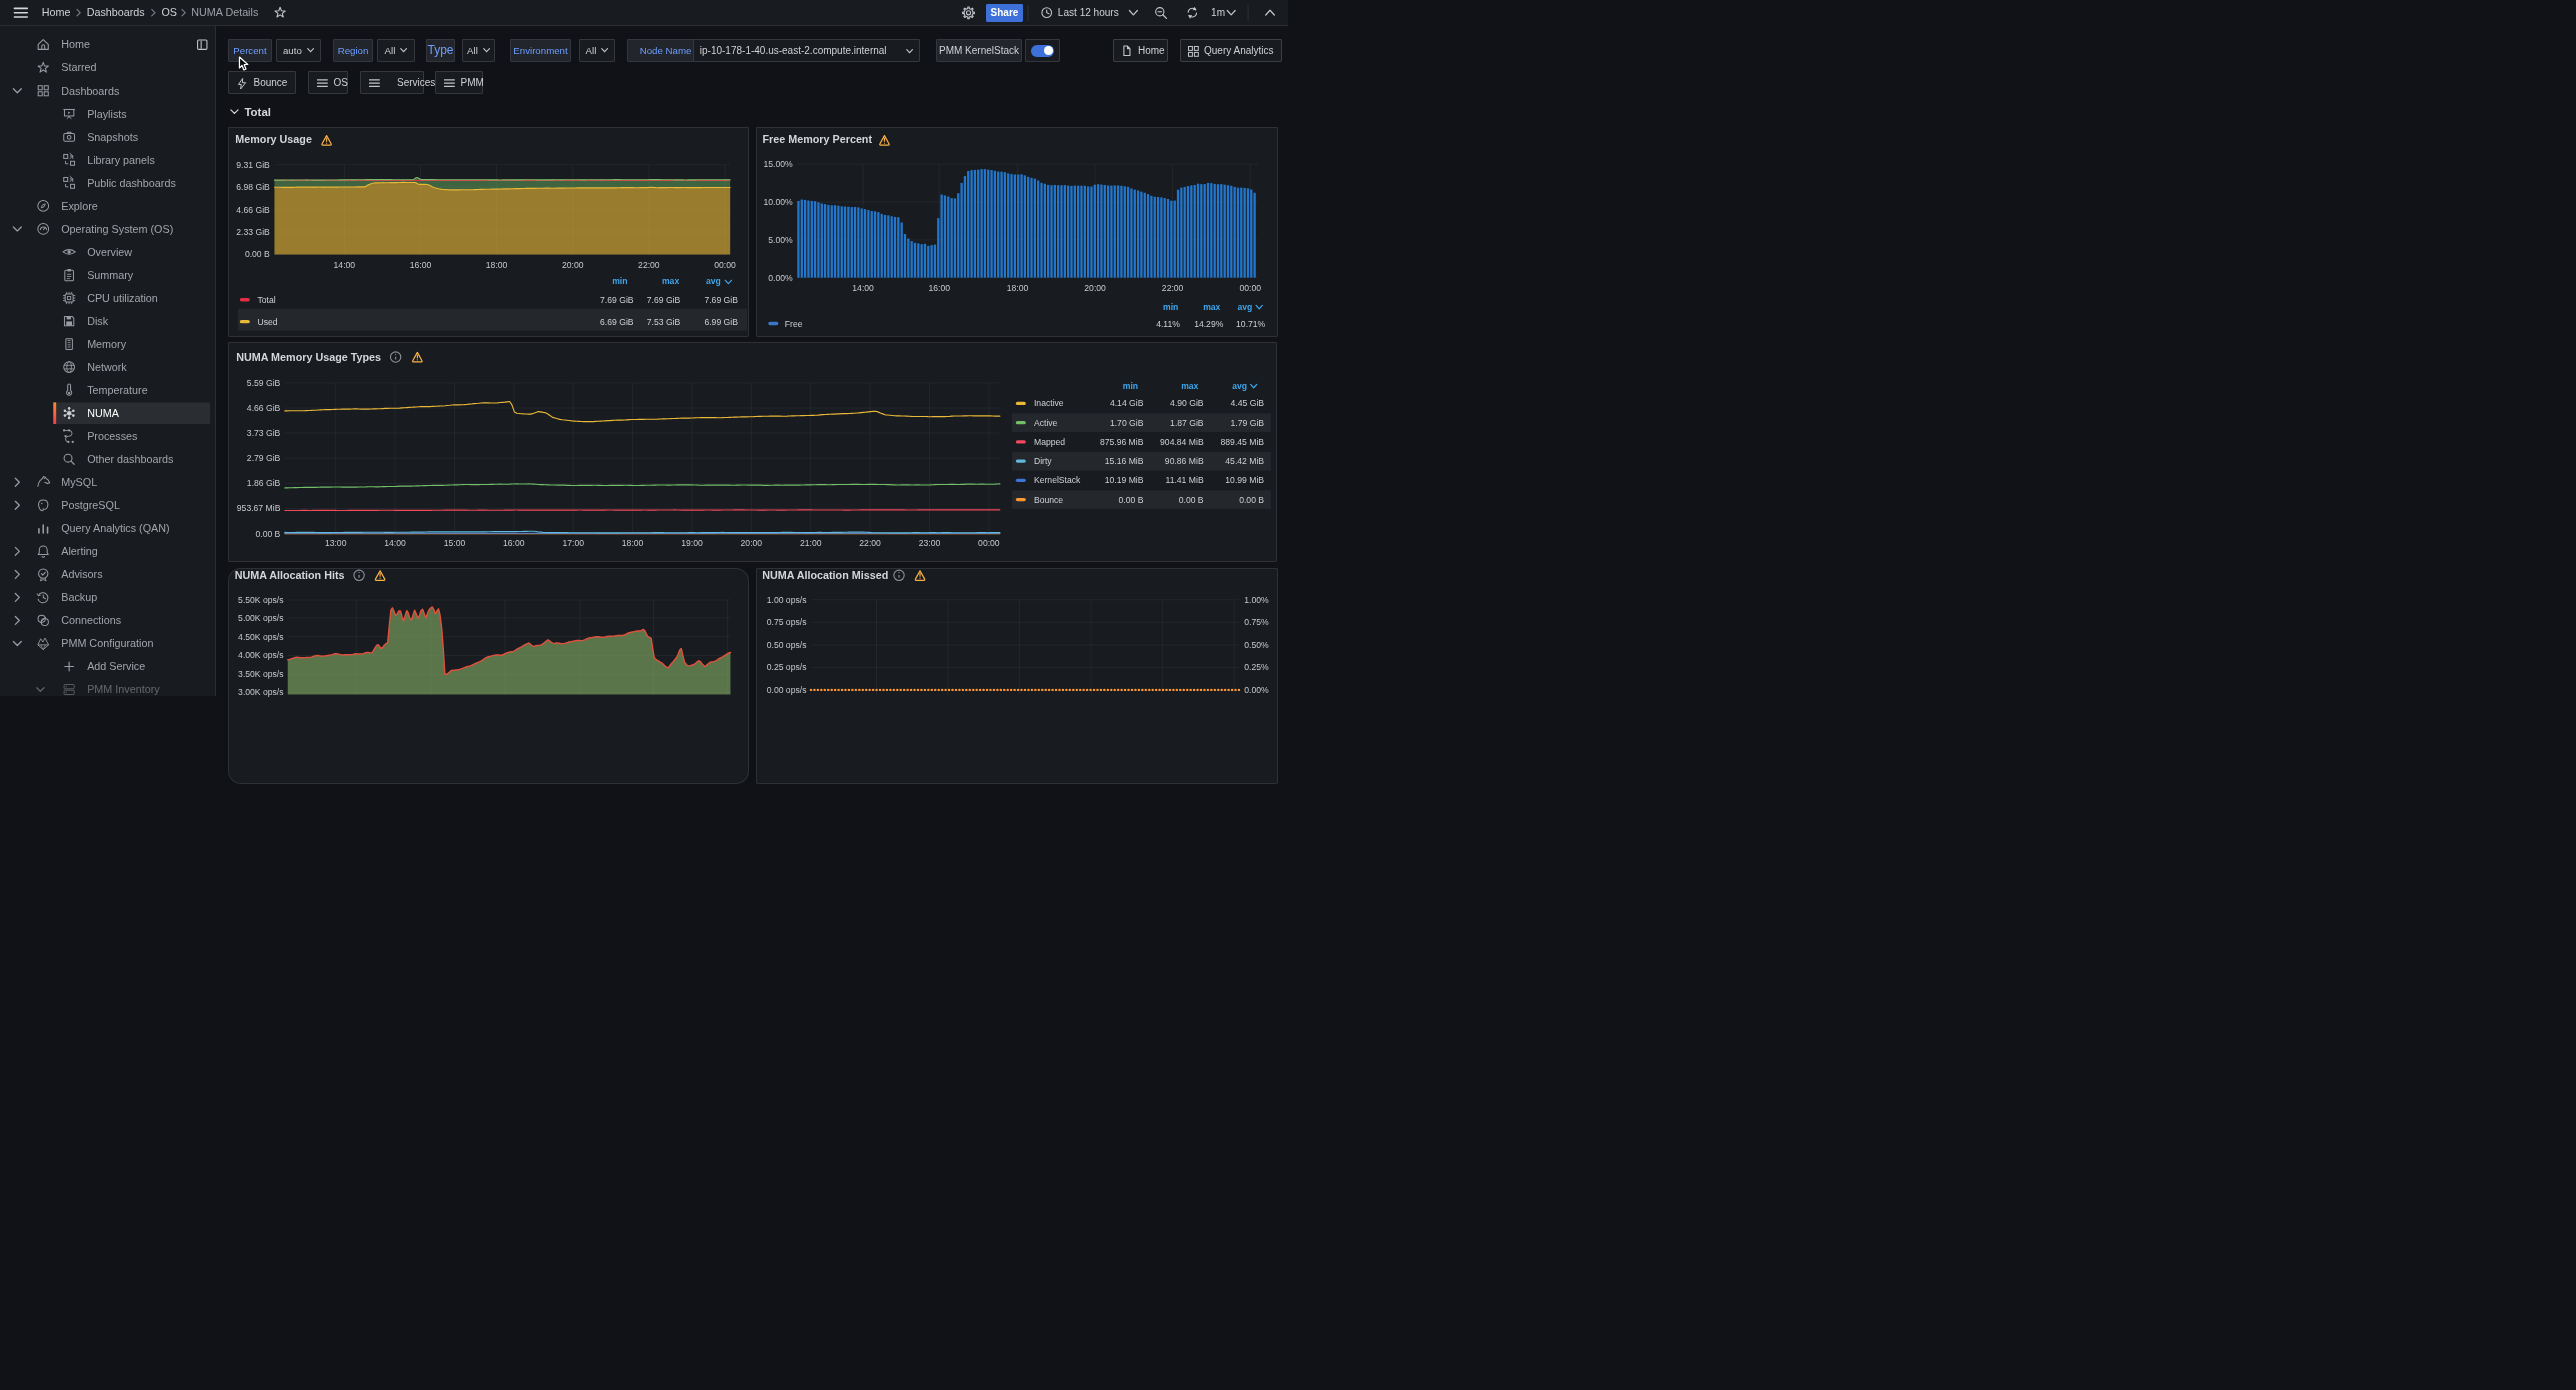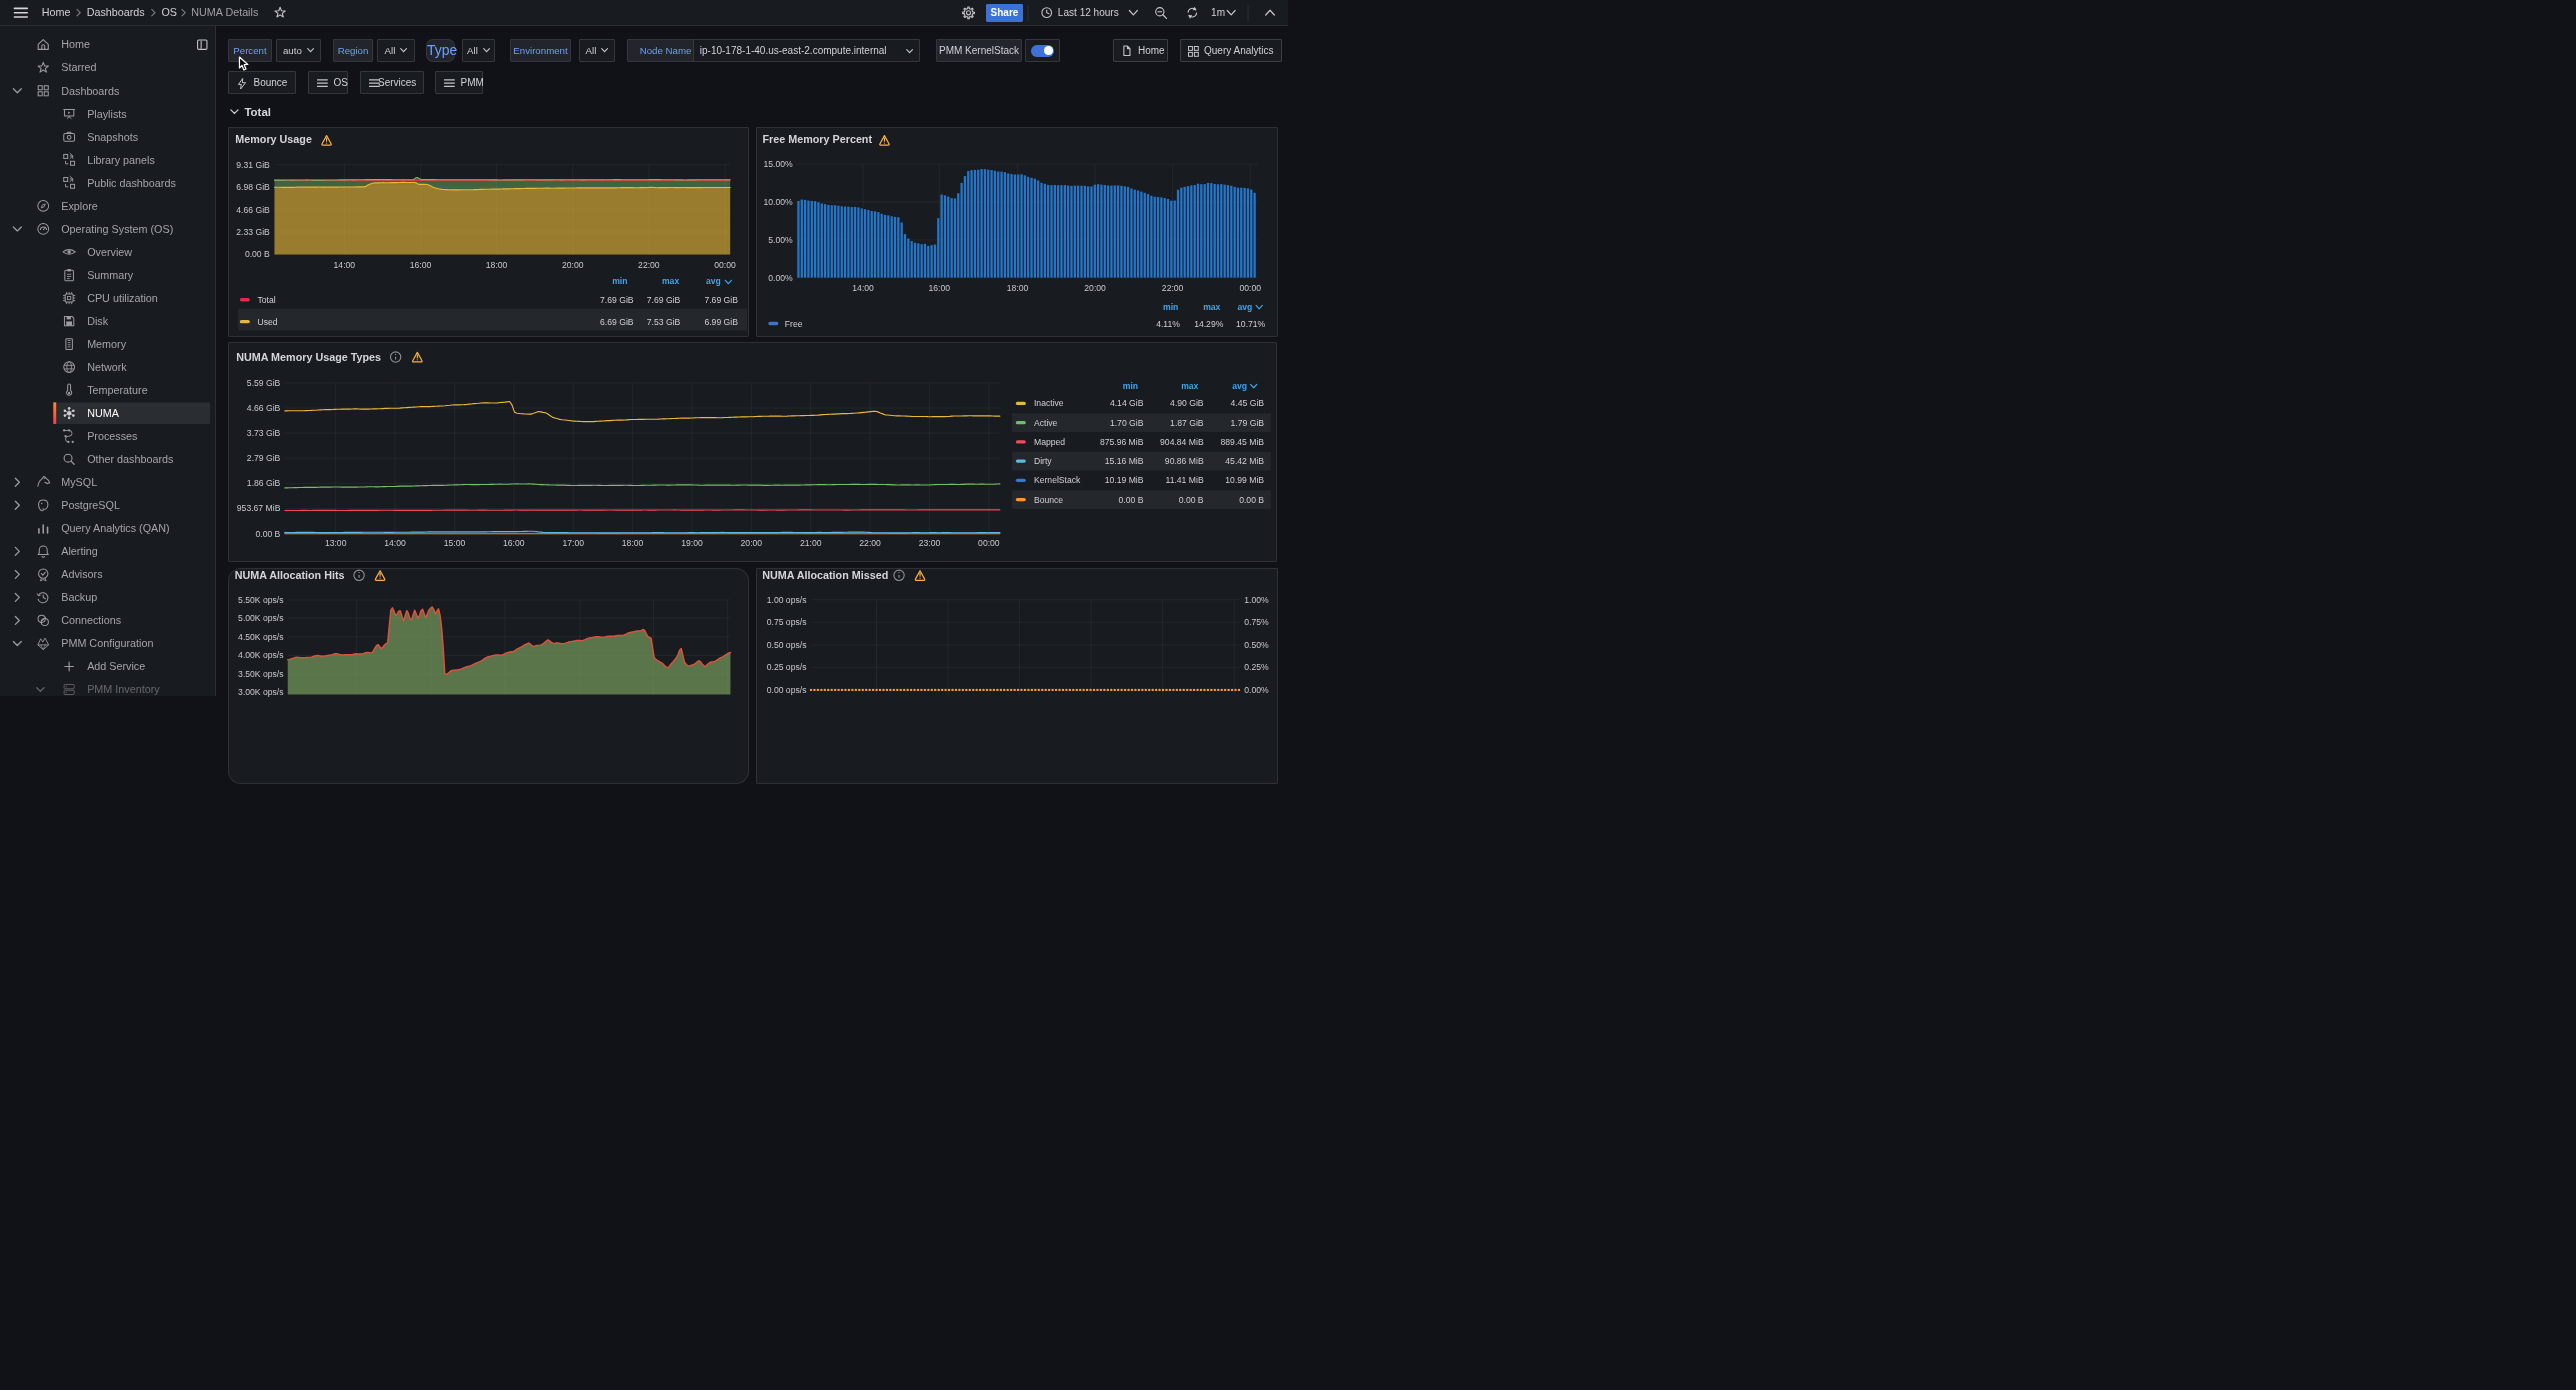--- a/index.html
+++ b/index.html
@@ -196,21 +196,21 @@
       </svg>
     </div>
     <div class="abs" style="left:228px;top:39px;width:44px;height:23px;background:#22252b;border:0.7px solid rgba(204,204,220,0.10);border-radius:1.4px;color:#6e9fff;font-size:9.7px;text-align:center;line-height:21.6px">Percent</div>
     <div class="abs" style="left:276px;top:39px;width:45px;height:23px;background:#181b1f;border:0.7px solid rgba(204,204,220,0.16);border-radius:1.4px;color:#d0d1d6;font-size:9.7px;display:flex;align-items:center;justify-content:center">auto<svg style="margin-left:5px" width="7.2" height="5" viewBox="0 0 10 7">
         <path d="M1 1 L5 5 L9 1" stroke="#c4c5cb" stroke-width="1.6" fill="none" stroke-linecap="round"></path>
       </svg></div>
     <div class="abs" style="left:333px;top:39px;width:40px;height:23px;background:#22252b;border:0.7px solid rgba(204,204,220,0.10);border-radius:1.4px;color:#6e9fff;font-size:9.7px;text-align:center;line-height:21.6px">Region</div>
     <div class="abs" style="left:377px;top:39px;width:38px;height:23px;background:#181b1f;border:0.7px solid rgba(204,204,220,0.16);border-radius:1.4px;color:#d0d1d6;font-size:9.7px;display:flex;align-items:center;justify-content:center">All<svg style="margin-left:5px" width="7.2" height="5" viewBox="0 0 10 7">
         <path d="M1 1 L5 5 L9 1" stroke="#c4c5cb" stroke-width="1.6" fill="none" stroke-linecap="round"></path>
       </svg></div>
-    <div class="abs" style="left:426px;top:39px;width:29px;height:23px;background:#22252b;border:0.7px solid rgba(204,204,220,0.10);border-radius:7px;color:#6e9fff;font-size:14px;text-align:center;line-height:21.6px">Type</div>
+    <div class="abs" style="left:426px;top:39px;width:29px;height:23px;background:#22252b;border:0.7px solid rgba(204,204,220,0.10);border-radius:1px;color:#6e9fff;font-size:12px;text-align:center;line-height:21.6px">Type</div>
     <div class="abs" style="left:462px;top:39px;width:33px;height:23px;background:#181b1f;border:0.7px solid rgba(204,204,220,0.16);border-radius:1.4px;color:#d0d1d6;font-size:9.7px;display:flex;align-items:center;justify-content:center">All<svg style="margin-left:5px" width="7.2" height="5" viewBox="0 0 10 7">
         <path d="M1 1 L5 5 L9 1" stroke="#c4c5cb" stroke-width="1.6" fill="none" stroke-linecap="round"></path>
       </svg></div>
     <div class="abs" style="left:510px;top:39px;width:61px;height:23px;background:#22252b;border:0.7px solid rgba(204,204,220,0.10);border-radius:1.4px;color:#6e9fff;font-size:9.7px;text-align:center;line-height:21.6px">Environment</div>
     <div class="abs" style="left:579px;top:39px;width:36px;height:23px;background:#181b1f;border:0.7px solid rgba(204,204,220,0.16);border-radius:1.4px;color:#d0d1d6;font-size:9.7px;display:flex;align-items:center;justify-content:center">All<svg style="margin-left:5px" width="7.2" height="5" viewBox="0 0 10 7">
         <path d="M1 1 L5 5 L9 1" stroke="#c4c5cb" stroke-width="1.6" fill="none" stroke-linecap="round"></path>
       </svg></div>
     <div class="abs" style="left:627px;top:39px;width:77px;height:23px;background:#22252b;border:0.7px solid rgba(204,204,220,0.10);border-radius:1.4px;color:#6e9fff;font-size:9.7px;text-align:center;line-height:21.6px">Node Name</div>
     <div class="abs" style="left:693px;top:39px;width:227px;height:23px;background:#181b1f;border:0.7px solid rgba(204,204,220,0.16);border-radius:1.4px;color:#d0d1d6;font-size:10px;text-align:left;padding-left:5.8px;line-height:21.6px">ip-10-178-1-40.us-east-2.compute.internal<svg class="abs" style="right:5.8px;top:9.3px" width="7.2" height="5" viewBox="0 0 10 7">
         <path d="M1 1 L5 5 L9 1" stroke="#c4c5cb" stroke-width="1.6" fill="none" stroke-linecap="round"></path>
@@ -229,21 +229,21 @@
         <rect x="8.9" y="8.9" width="5.4" height="5.4" fill="none" stroke="#c4c5cb" stroke-width="1.4"></rect>
       </svg><span style="margin-left:23px">Query Analytics</span></div>
     <div class="abs" style="left:228px;top:71px;width:68px;height:23px;background:#181b1f;border:0.7px solid rgba(204,204,220,0.16);border-radius:1.4px;color:#d0d1d6;font-size:10px;line-height:21.6px"><svg class="abs" style="left:8px;top:5.8px" width="10" height="11.5" viewBox="0 0 14 16">
         <path d="M8 0.5 L2 9 h4 L5 15.5 L12 6.5 h-4.5 z" fill="none" stroke="#c4c5cb" stroke-width="1.4" stroke-linejoin="round"></path>
       </svg><span style="margin-left:24.5px">Bounce</span></div>
     <div class="abs" style="left:308px;top:71px;width:40px;height:23px;background:#181b1f;border:0.7px solid rgba(204,204,220,0.16);border-radius:1.4px;color:#d0d1d6;font-size:10px;line-height:21.6px"><svg class="abs" style="left:8px;top:7.2px" width="10.8" height="8.6" viewBox="0 0 15 12">
         <path d="M0 1.2 h15 M0 5.8 h15 M0 10.4 h15" stroke="#c4c5cb" stroke-width="1.7"></path>
       </svg><span style="margin-left:24.5px">OS</span></div>
     <div class="abs" style="left:360px;top:71px;width:64px;height:23px;background:#181b1f;border:0.7px solid rgba(204,204,220,0.16);border-radius:1.4px;color:#d0d1d6;font-size:10px;line-height:21.6px"><svg class="abs" style="left:8px;top:7.2px" width="10.8" height="8.6" viewBox="0 0 15 12">
         <path d="M0 1.2 h15 M0 5.8 h15 M0 10.4 h15" stroke="#c4c5cb" stroke-width="1.7"></path>
-      </svg><span style="margin-left:17px">Services</span></div>
+      </svg><span style="margin-left:36px">Services</span></div>
     <div class="abs" style="left:435px;top:71px;width:48px;height:23px;background:#181b1f;border:0.7px solid rgba(204,204,220,0.16);border-radius:1.4px;color:#d0d1d6;font-size:10px;line-height:21.6px"><svg class="abs" style="left:8px;top:7.2px" width="10.8" height="8.6" viewBox="0 0 15 12">
         <path d="M0 1.2 h15 M0 5.8 h15 M0 10.4 h15" stroke="#c4c5cb" stroke-width="1.7"></path>
       </svg><span style="margin-left:24.5px">PMM</span></div>
     <svg class="abs" style="left:228px;top:104px" width="86" height="16" viewBox="0 0 120 22">
       <path d="M4 8 L9 13 L14 8" stroke="#d0d1d6" stroke-width="1.8" fill="none" stroke-linecap="round"></path>
       <text x="23.0" y="16.5" font-size="16" fill="#d5d6db" font-weight="bold">Total</text>
     </svg>
     <svg class="abs" style="left:238px;top:56px" width="13" height="17.3" viewBox="0 0 18 24">
       <path d="M2 1.5 L2 16.6 L5.6 13.2 L8.1 19.4 L11.1 18.1 L8.5 12.1 L13.6 11.8 Z" fill="#0b0c0e" stroke="#fff" stroke-width="1.7" stroke-linejoin="round"></path>
     </svg>

